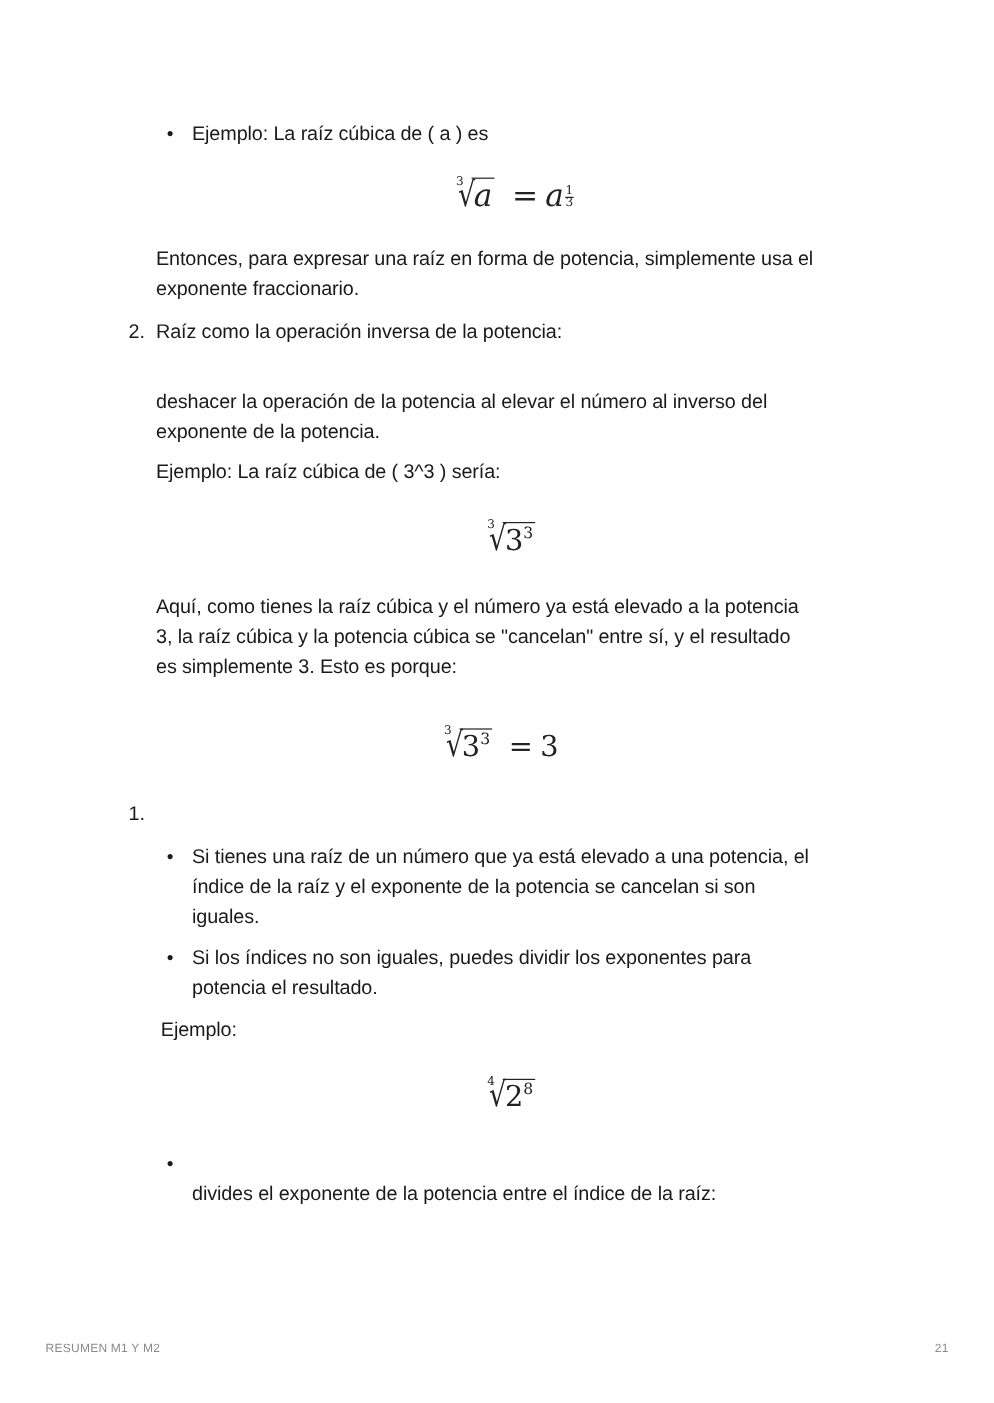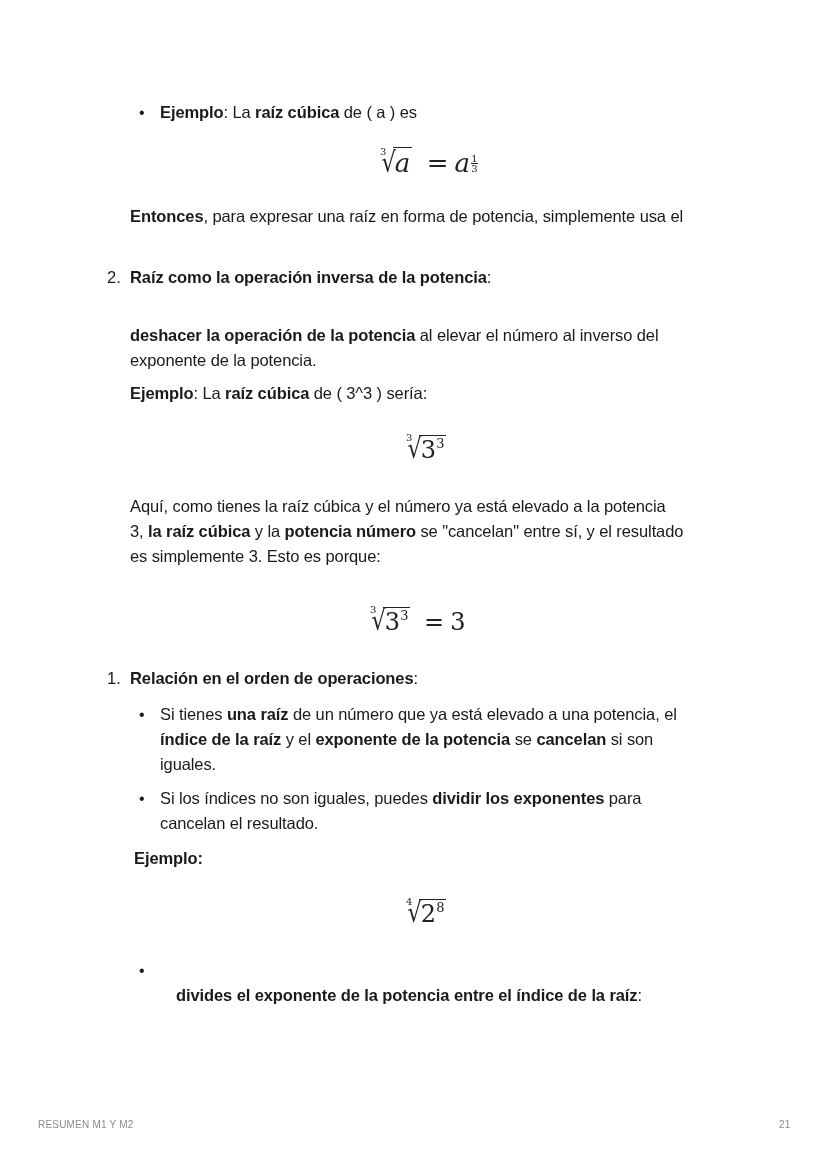--- a/index.html
+++ b/index.html
@@ -22,21 +22,21 @@
       top: 0;
       width: 828px;
       height: 1169px;
     }
     .line {
       position: absolute;
       white-space: nowrap;
       line-height: 25px;
       letter-spacing: -0.1px;
     }
-    b { font-weight: 700; }
+    b { font-weight: 400; }
     .bullet {
       position: absolute;
       font-size: 16px;
       line-height: 25px;
     }
     .num {
       position: absolute;
       line-height: 25px;
     }
     .formula {
@@ -110,20 +110,21 @@
     <span style="margin:0 6px;">=</span><span class="ital">a</span><span class="frac">
         <span>1</span>
         <span class="bar"></span>
         <span>3</span>
       </span>
   </div>
 
   <div class="line" style="left:130px; top:204px;">
     <b>Entonces</b><span>, para expresar una raíz en forma de potencia, simplemente usa el</span>
   </div>
+  <div class="line" style="left:130px; top:229px;">exponente fraccionario.</div>
 
   <span class="num" style="left:107px; top:265px;">2.</span>
   <div class="line" style="left:130px; top:265px;">
     <b>Raíz como la operación inversa de la potencia</b><span>:</span>
   </div>
   <div class="line" style="left:130px; top:348px;">exponente de la potencia.</div>
   <div class="line" style="left:130px; top:323px;">
     <b>deshacer la operación de la potencia</b><span> al elevar el número al inverso del</span>
   </div>
   <div class="line" style="left:130px; top:381px;">
@@ -131,62 +132,59 @@
   </div>
 
   <div class="formula" style="left:404px; top:432px; font-size:24px;">
     <span class="rad">
       <span class="idx">3</span><span class="sym">√</span><span class="body"><span>3</span><sup class="small">3</sup></span>
     </span>
   </div>
 
   <div class="line" style="left:130px; top:494px;">Aquí, como tienes la raíz cúbica y el número ya está elevado a la potencia</div>
   <div class="line" style="left:130px; top:519px;">
-    <span>3, </span><b>la raíz cúbica</b><span> y la </span><b>potencia número</b><span> se "cancelan" entre sí, y el resultado</span>
+    <span>3, </span><b>la raíz cúbica</b><span> y la </span><b>potencia cúbica</b><span> se "cancelan" entre sí, y el resultado</span>
   </div>
   <div class="line" style="left:130px; top:544px;text-align:right;">es simplemente 3. Esto es porque:</div>
 
   <div class="formula" style="left:368px; top:604px; font-size:24px;">
     <span class="rad">
       <span class="idx">3</span><span class="sym">√</span><span class="body"><span>3</span><sup class="small">3</sup></span>
     </span>
     <span style="margin:0 6px;">=</span><span>3</span>
   </div>
 
   <span class="num" style="left:107px; top:666px;">1.</span>
-  <div class="line" style="left:130px; top:666px;">
-    <b>Relación en el orden de operaciones</b><span>:</span>
-  </div>
 
   <span class="bullet" style="left:139px; top:702px;">•</span>
   <div class="line" style="left:160px; top:727px;">
     <b>índice de la raíz</b><span> y el </span><b>exponente de la potencia</b><span> se </span><b>cancelan</b><span> si son</span>
   </div>
   <div class="line" style="left:160px; top:702px;">
     <span>Si tienes </span><b>una raíz</b><span> de un número que ya está elevado a una potencia, el</span>
   </div>
   <div class="line" style="left:160px; top:752px;text-align:right;">iguales.</div>
 
   <span class="bullet" style="left:139px; top:786px;">•</span>
   <div class="line" style="left:160px; top:786px;">
     <span>Si los índices no son iguales, puedes </span><b>dividir los exponentes</b><span> para</span>
   </div>
-  <div class="line" style="left:160px; top:811px;">cancelan el resultado.</div>
+  <div class="line" style="left:160px; top:811px;">potencia el resultado.</div>
 
   <div class="line" style="left:134px; top:846px;">
     <b>Ejemplo:</b>
   </div>
 
   <div class="formula" style="left:404px; top:896px; font-size:24px;">
     <span class="rad">
       <span class="idx">4</span><span class="sym">√</span><span class="body"><span>2</span><sup class="small">8</sup></span>
     </span>
   </div>
 
   <span class="bullet" style="left:139px; top:958px;">•</span>
-  <div class="line" style="left:160px; top:983px;margin-left:16px;">
+  <div class="line" style="left:160px; top:983px;">
     <b>divides el exponente de la potencia entre el índice de la raíz</b><span>:</span>
   </div>
 
   <div class="footer" style="left:38px;">RESUMEN M1 Y M2</div>
   <div class="footer" style="left:779px;">21</div>
 
 </div>
 
 </body></html>

